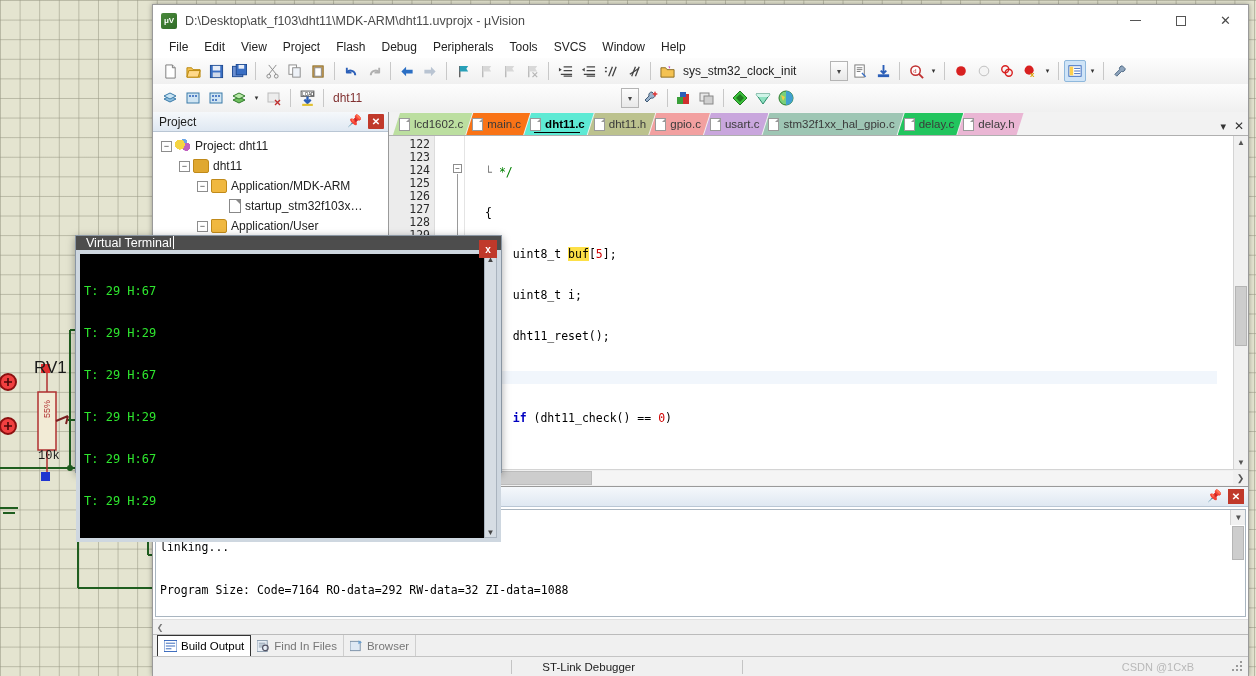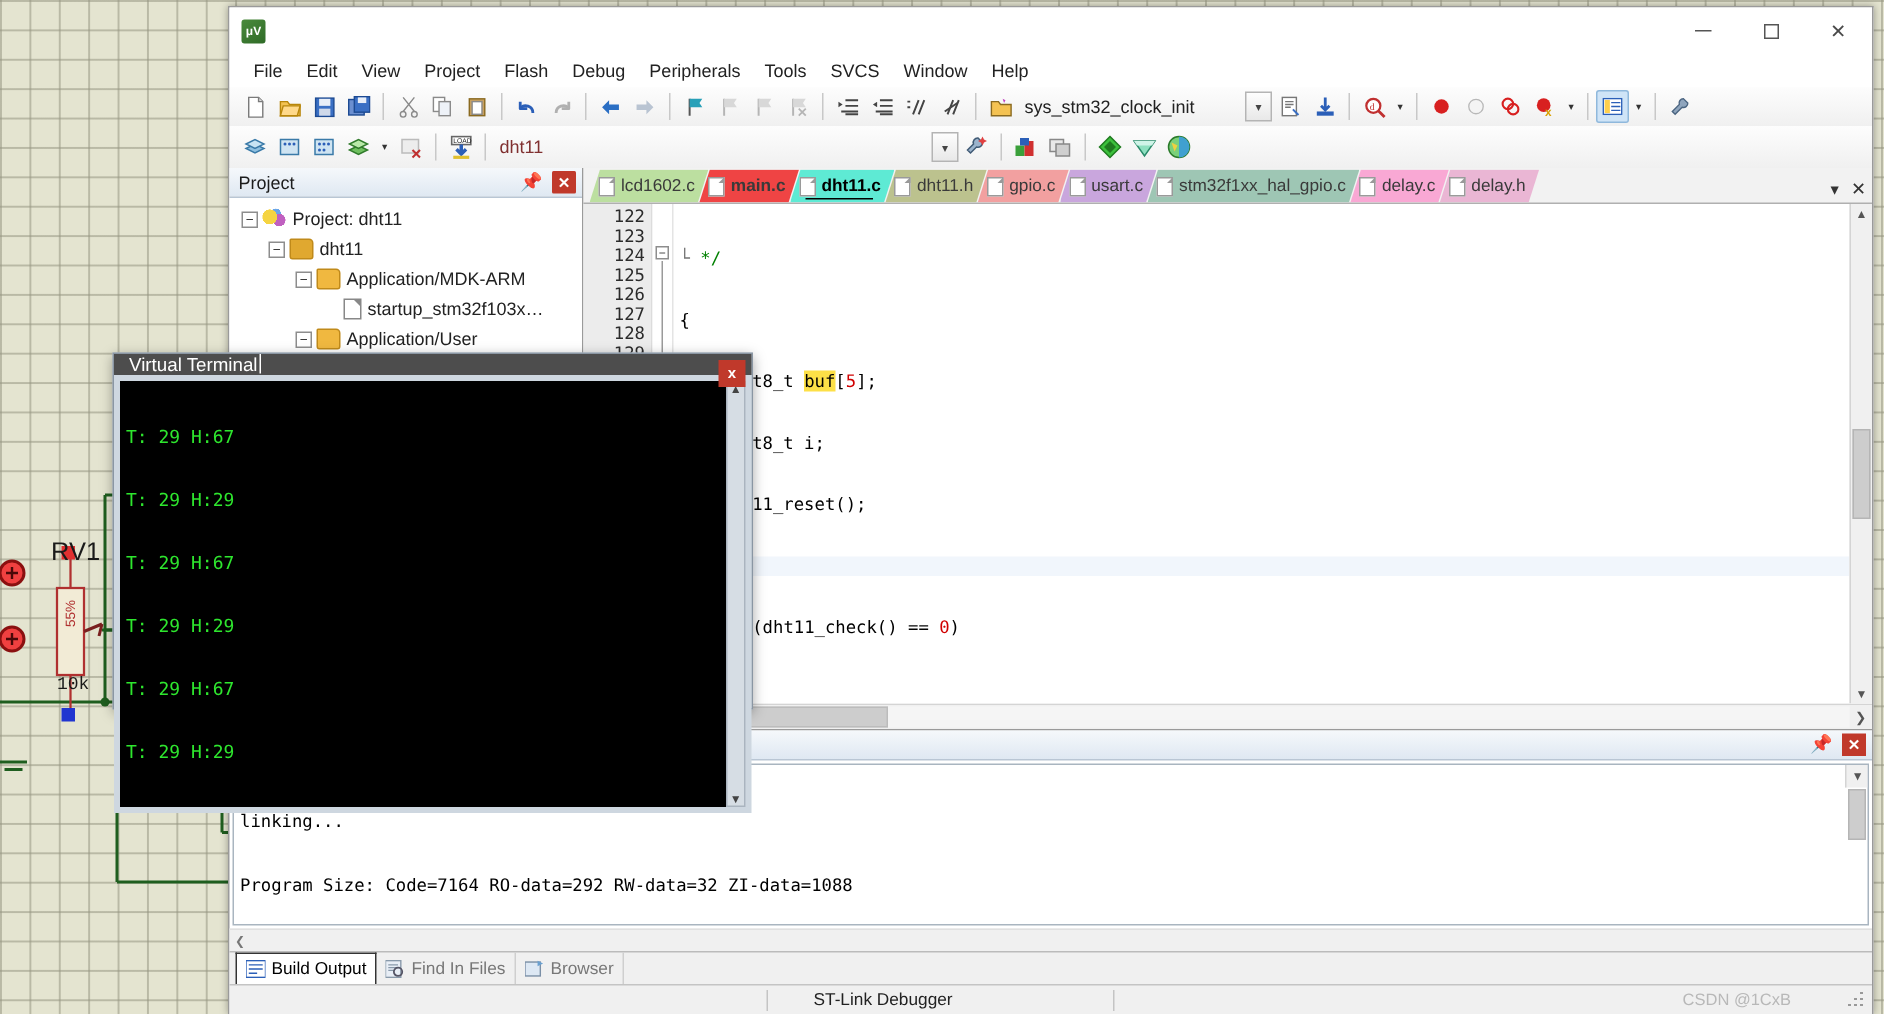--- a/index.html
+++ b/index.html
@@ -138,21 +138,21 @@
     margin-right:-6px; position:relative;
   }
   .etab.active { color:#000; font-weight:bold; }
   .etab.active::after {
     content:""; position:absolute; left:10px; right:14px; bottom:2px; height:1.5px; background:#000;
   }
   .etab .fi { width:11px;height:13px;background:#fff;border:1px solid #9a9a9a;flex:none; position:relative;}
   .etab .fi::after{content:"";position:absolute;right:-1px;top:-1px;border-left:4px solid transparent;border-bottom:4px solid #9a9a9a;}
   .tab-right { position:absolute; right:4px; bottom:2px; display:flex; gap:8px; align-items:center; color:#333;}
 
-  .editor-wrap { flex:1; display:flex; min-height:0; background:#fff; position:relative; overflow:hidden;}
+  .editor-wrap { flex:1; display:flex; min-height:0; background:#fff; position:relative; overflow:hidden;gap:16px;}
   .gutter {
     width:46px; background:#ececec; border-right:1px solid #dcdcdc;
     font-family:"DejaVu Sans Mono", monospace; font-size:11.5px; color:#2b2b2b;
     text-align:right; padding-top:2px; flex:none;
   }
   .gutter div { height:13.05px; line-height:13.05px; padding-right:4px; }
   .foldcol { width:14px; background:#fff; border-right:1px solid #e4e4e4; position:relative; flex:none;}
   .code {
     flex:1; font-family:"DejaVu Sans Mono", monospace; font-size:11.5px;
     padding-top:2px; white-space:pre; overflow:hidden; color:#000; position:relative;
@@ -297,20 +297,21 @@
 </svg>
 
 <div class="pz-label" style="left:34px; top:358px; font-size:17px;">RV1</div>
 <div class="pz-label" style="left:38px; top:449px; font-size:12px;font-family:Liberation Mono, monospace;">10k</div>
 <div class="pz-label" style="left:490px; top:662px; font-size:11px; color:#6b6b60;">STM32F103R6</div>
 
 <div id="uvision">
 
   <div class="titlebar">
     <span class="title-icon"></span>
+    <span class="title-text">D:\Desktop\atk_f103\dht11\MDK-ARM\dht11.uvprojx - µVision</span>
     <div class="win-buttons">
       <div class="win-btn">
           <span class="glyph-min"></span>
         </div>
       <div class="win-btn">
           <span class="glyph-max"></span>
         </div>
       <div class="win-btn close">✕</div>
     </div>
   </div>
@@ -681,21 +682,21 @@
       </div>
     </div>
 
     <div class="right-col">
 
       <div class="tabstrip">
         <div class="etab" style="background:#bcdfa0;">
           <span class="fi"></span>
           <span>lcd1602.c</span>
         </div>
-        <div class="etab" style="background:#ef4444;font-weight:bold;">
+        <div class="etab" style="background:#f97316;">
           <span class="fi"></span>
           <span>main.c</span>
         </div>
         <div class="etab active" style="background:#5eead4;margin-top:13px;">
           <span class="fi"></span>
           <span>dht11.c</span>
         </div>
         <div class="etab" style="background:#bcc28e;">
           <span class="fi"></span>
           <span>dht11.h</span>
@@ -705,21 +706,21 @@
           <span>gpio.c</span>
         </div>
         <div class="etab" style="background:#c9a6dd;">
           <span class="fi"></span>
           <span>usart.c</span>
         </div>
         <div class="etab" style="background:#9ec6b4;">
           <span class="fi"></span>
           <span>stm32f1xx_hal_gpio.c</span>
         </div>
-        <div class="etab" style="background:#f9a8d4;">
+        <div class="etab" style="background:#22c55e;">
           <span class="fi"></span>
           <span>delay.c</span>
         </div>
         <div class="etab" style="background:#eab6d4;">
           <span class="fi"></span>
           <span>delay.h</span>
         </div>
         <div class="tab-right">
           <span style="font-size:11px;">▾</span>
           <span style="font-size:12px;">✕</span>

